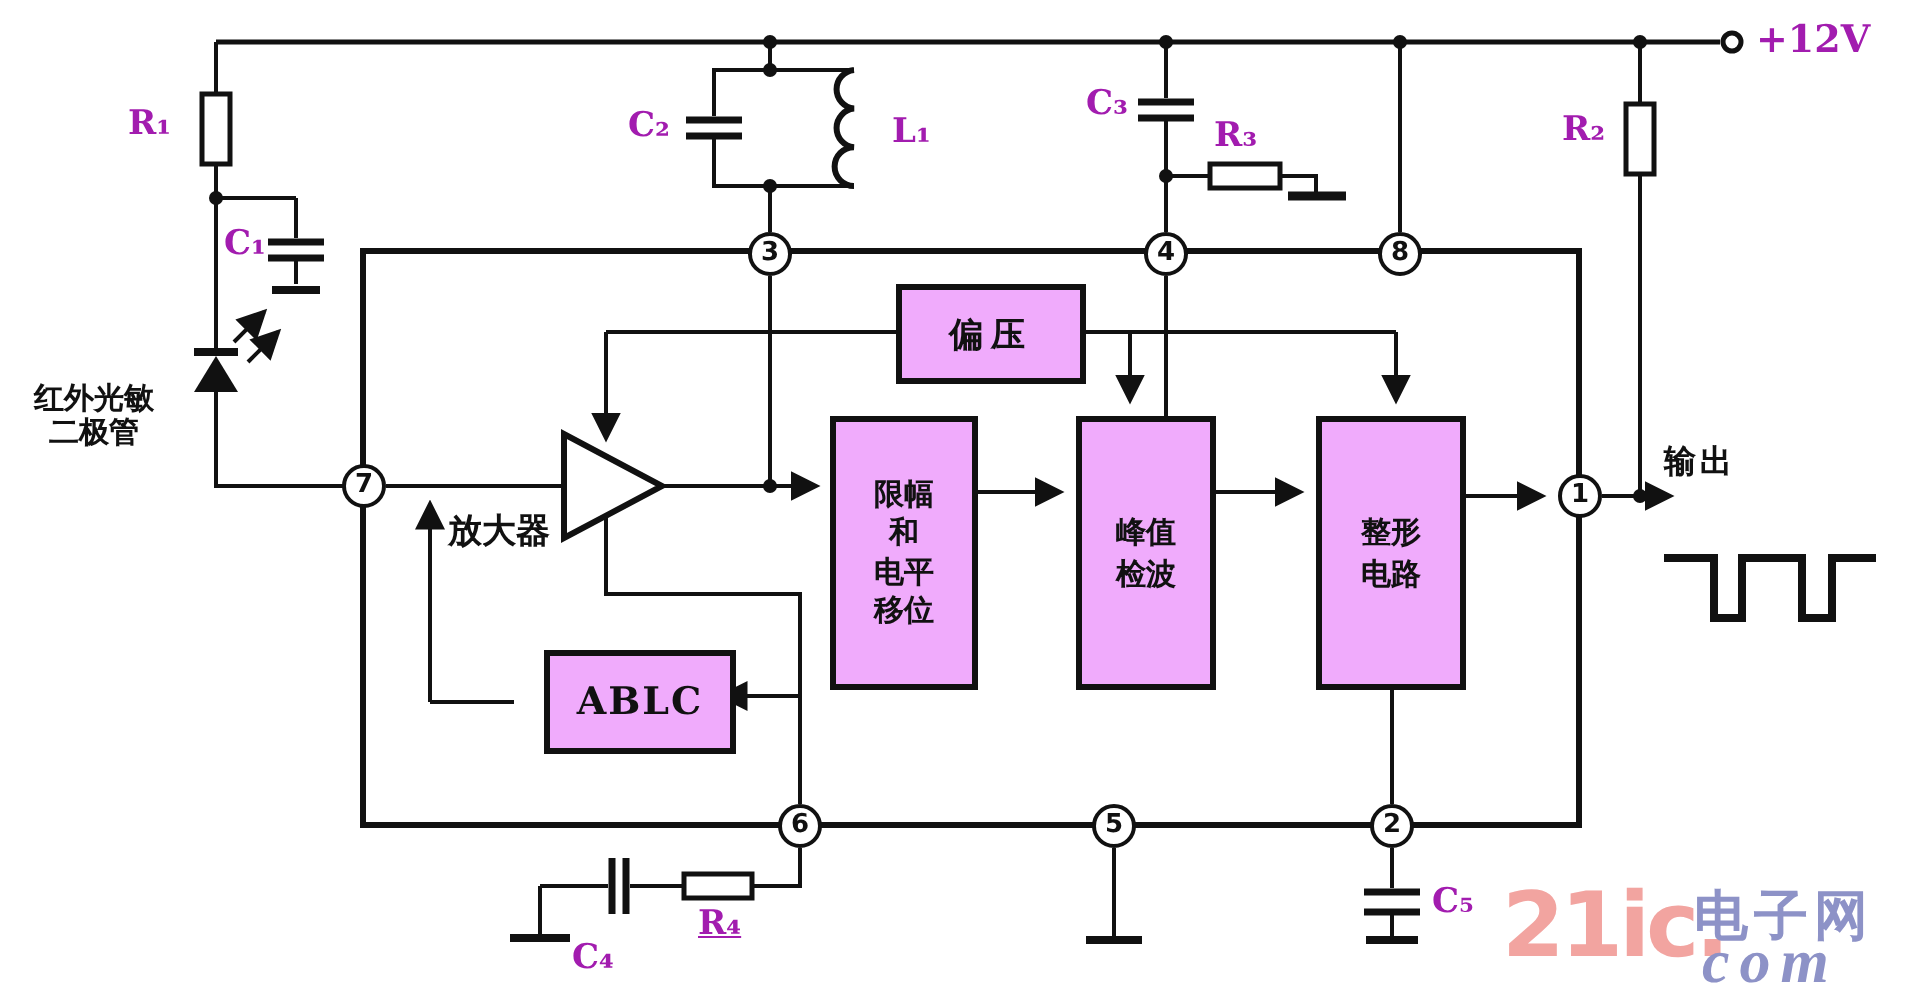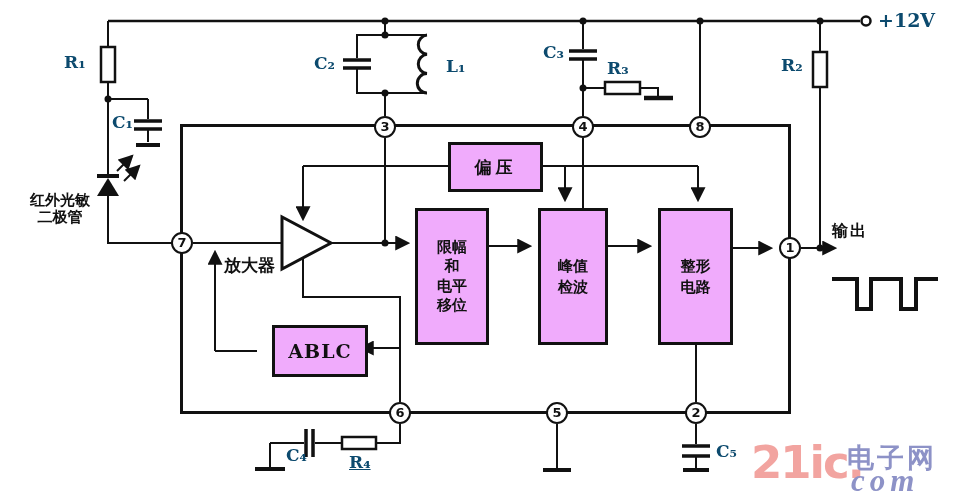--- a/index.html
+++ b/index.html
@@ -15,21 +15,21 @@
   .blk-bias{left:448px;top:142px;width:95px;height:50px;font-size:17px;letter-spacing:4px;}
   .blk-limiter{left:415px;top:208px;width:74px;height:137px;font-size:15px;line-height:1.3;}
   .blk-peak{left:538px;top:208px;width:70px;height:137px;font-size:15px;line-height:1.35;}
   .blk-shaper{left:658px;top:208px;width:75px;height:137px;font-size:15px;line-height:1.35;}
   .blk-ablc{left:257px;top:325px;width:96px;height:52px;font-size:19px;
             font-family:"DejaVu Serif",serif;letter-spacing:1px;margin-left:15px;}
   .pin{position:absolute;width:22px;height:22px;border:2px solid #111;border-radius:50%;
        background:#fff;z-index:4;text-align:center;line-height:18px;font-size:13px;
        font-weight:bold;color:#111;box-sizing:border-box;font-family:"DejaVu Sans",sans-serif;}
   .lbl{position:absolute;z-index:5;font-family:"DejaVu Serif",serif;font-weight:bold;
-       font-size:17px;color:#0c4a6e;}
+       font-size:17px;color:#a21caf;}
   .cjk{position:absolute;z-index:5;font-family:"DejaVu Sans",sans-serif;font-weight:bold;
        color:#111;white-space:pre-line;}
   .wm{position:absolute;left:745px;top:438px;width:212px;height:58px;z-index:6;}
   .wm-brand{position:absolute;left:6px;top:0px;font-size:45px;line-height:50px;font-weight:bold;
             color:#f2a4a0;letter-spacing:-2px;font-family:"DejaVu Sans",sans-serif;}
   .wm-site{position:absolute;left:102px;top:2px;font-size:27px;font-weight:bold;
            color:#8d92c7;letter-spacing:3px;font-family:"DejaVu Sans",sans-serif;}
   .wm-tld{position:absolute;left:106px;top:25px;font-size:31px;font-weight:bold;font-style:italic;
           color:#8d92c7;letter-spacing:5px;font-family:"Liberation Serif",serif;}
 </style>
@@ -186,26 +186,26 @@
   <div class="pin" style="left:546px;top:402px;">5</div>
   <div class="pin" style="left:685px;top:402px;">2</div>
 
   <div class="lbl" style="left:64px;top:52px;">R₁</div>
   <div class="lbl" style="left:112px;top:112px;">C₁</div>
   <div class="lbl" style="left:314px;top:53px;">C₂</div>
   <div class="lbl" style="left:446px;top:56px;">L₁</div>
   <div class="lbl" style="left:543px;top:42px;">C₃</div>
   <div class="lbl" style="left:607px;top:58px;">R₃</div>
   <div class="lbl" style="left:781px;top:55px;">R₂</div>
-  <div class="lbl" style="left:286px;top:445px;">C₄</div>
+  <div class="lbl" style="left:286px;top:469px;">C₄</div>
   <div class="lbl" style="left:349px;top:452px;text-decoration:underline;">R₄</div>
   <div class="lbl" style="left:716px;top:441px;">C₅</div>
 
   <div class="lbl" style="left:878px;top:9px;font-size:19px;">+12V</div>
-  <div class="cjk" style="left:16px;top:192px;width:88px;font-size:15px;text-align:center;line-height:1.15;font-family:Liberation Serif, serif;">红外光敏
+  <div class="cjk" style="left:3px;top:192px;width:88px;font-size:15px;text-align:center;line-height:1.15;font-family:Liberation Serif, serif;">红外光敏
 二极管</div>
   <div class="cjk" style="left:224px;top:254px;font-size:17px;">放大器</div>
   <div class="cjk" style="left:832px;top:221px;font-size:16px;letter-spacing:2px;">输出</div>
 
   <div class="wm">
     <span class="wm-brand">21ic.</span>
     <span class="wm-site">电子网</span>
     <span class="wm-tld">com</span>
   </div>
 

